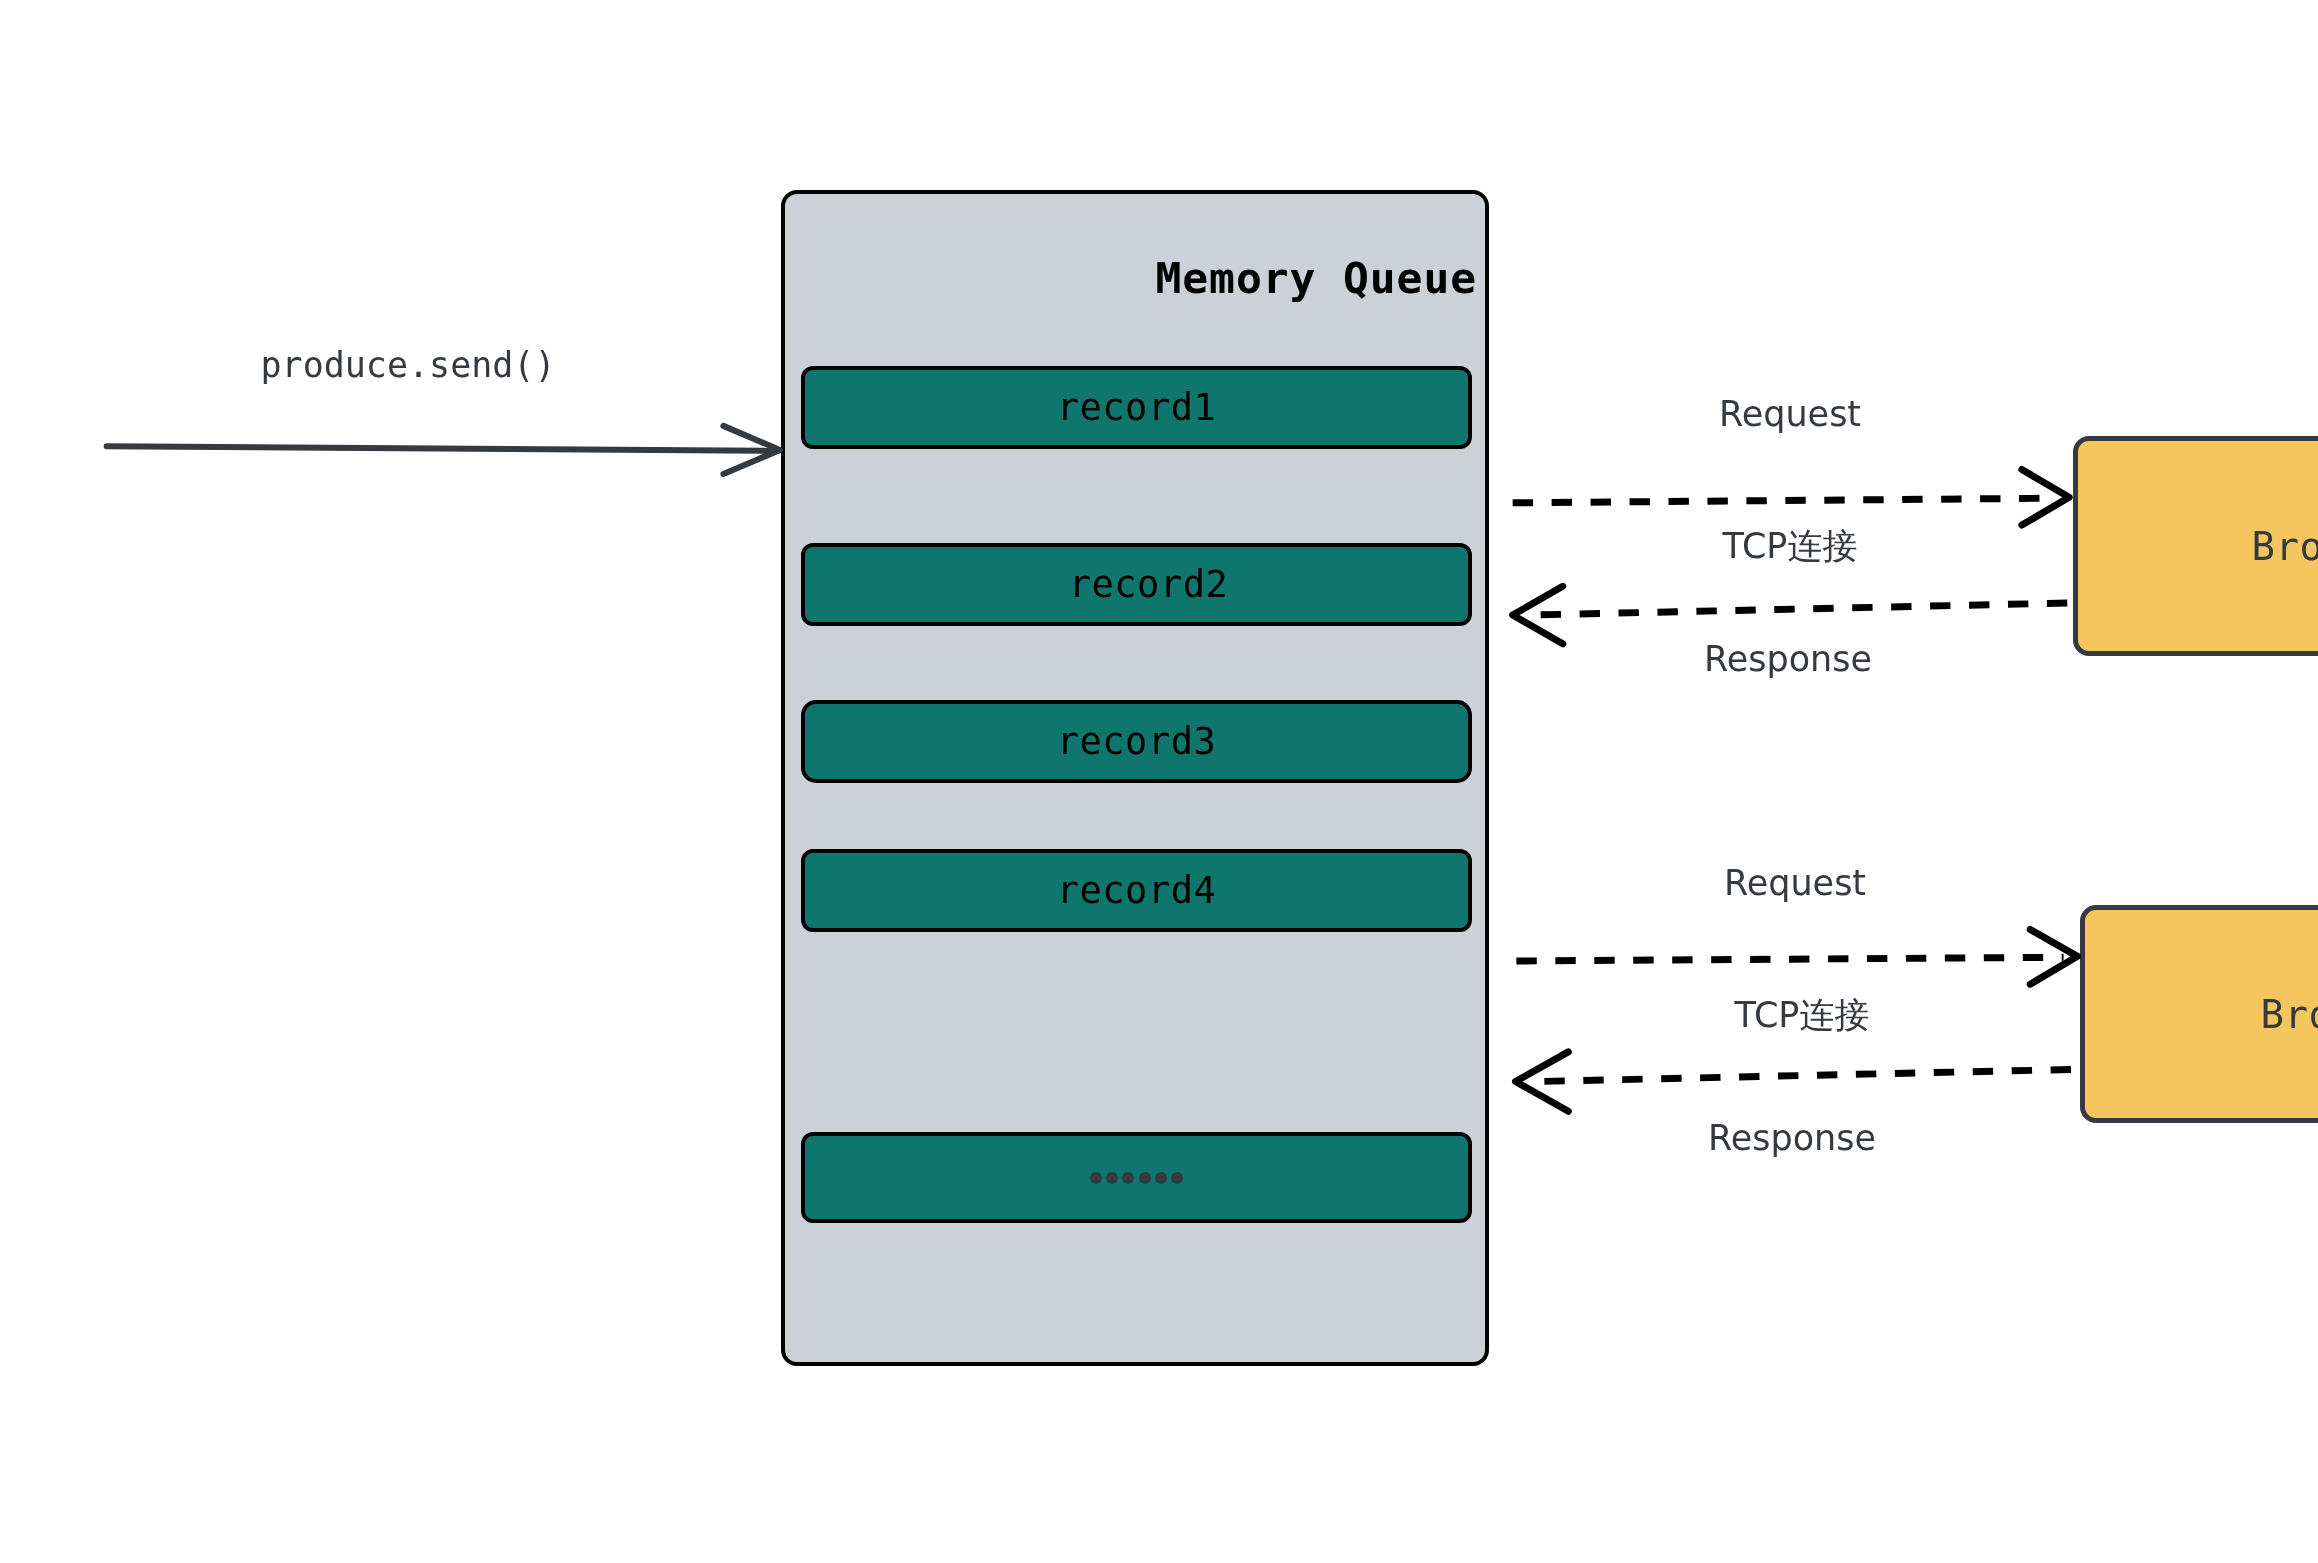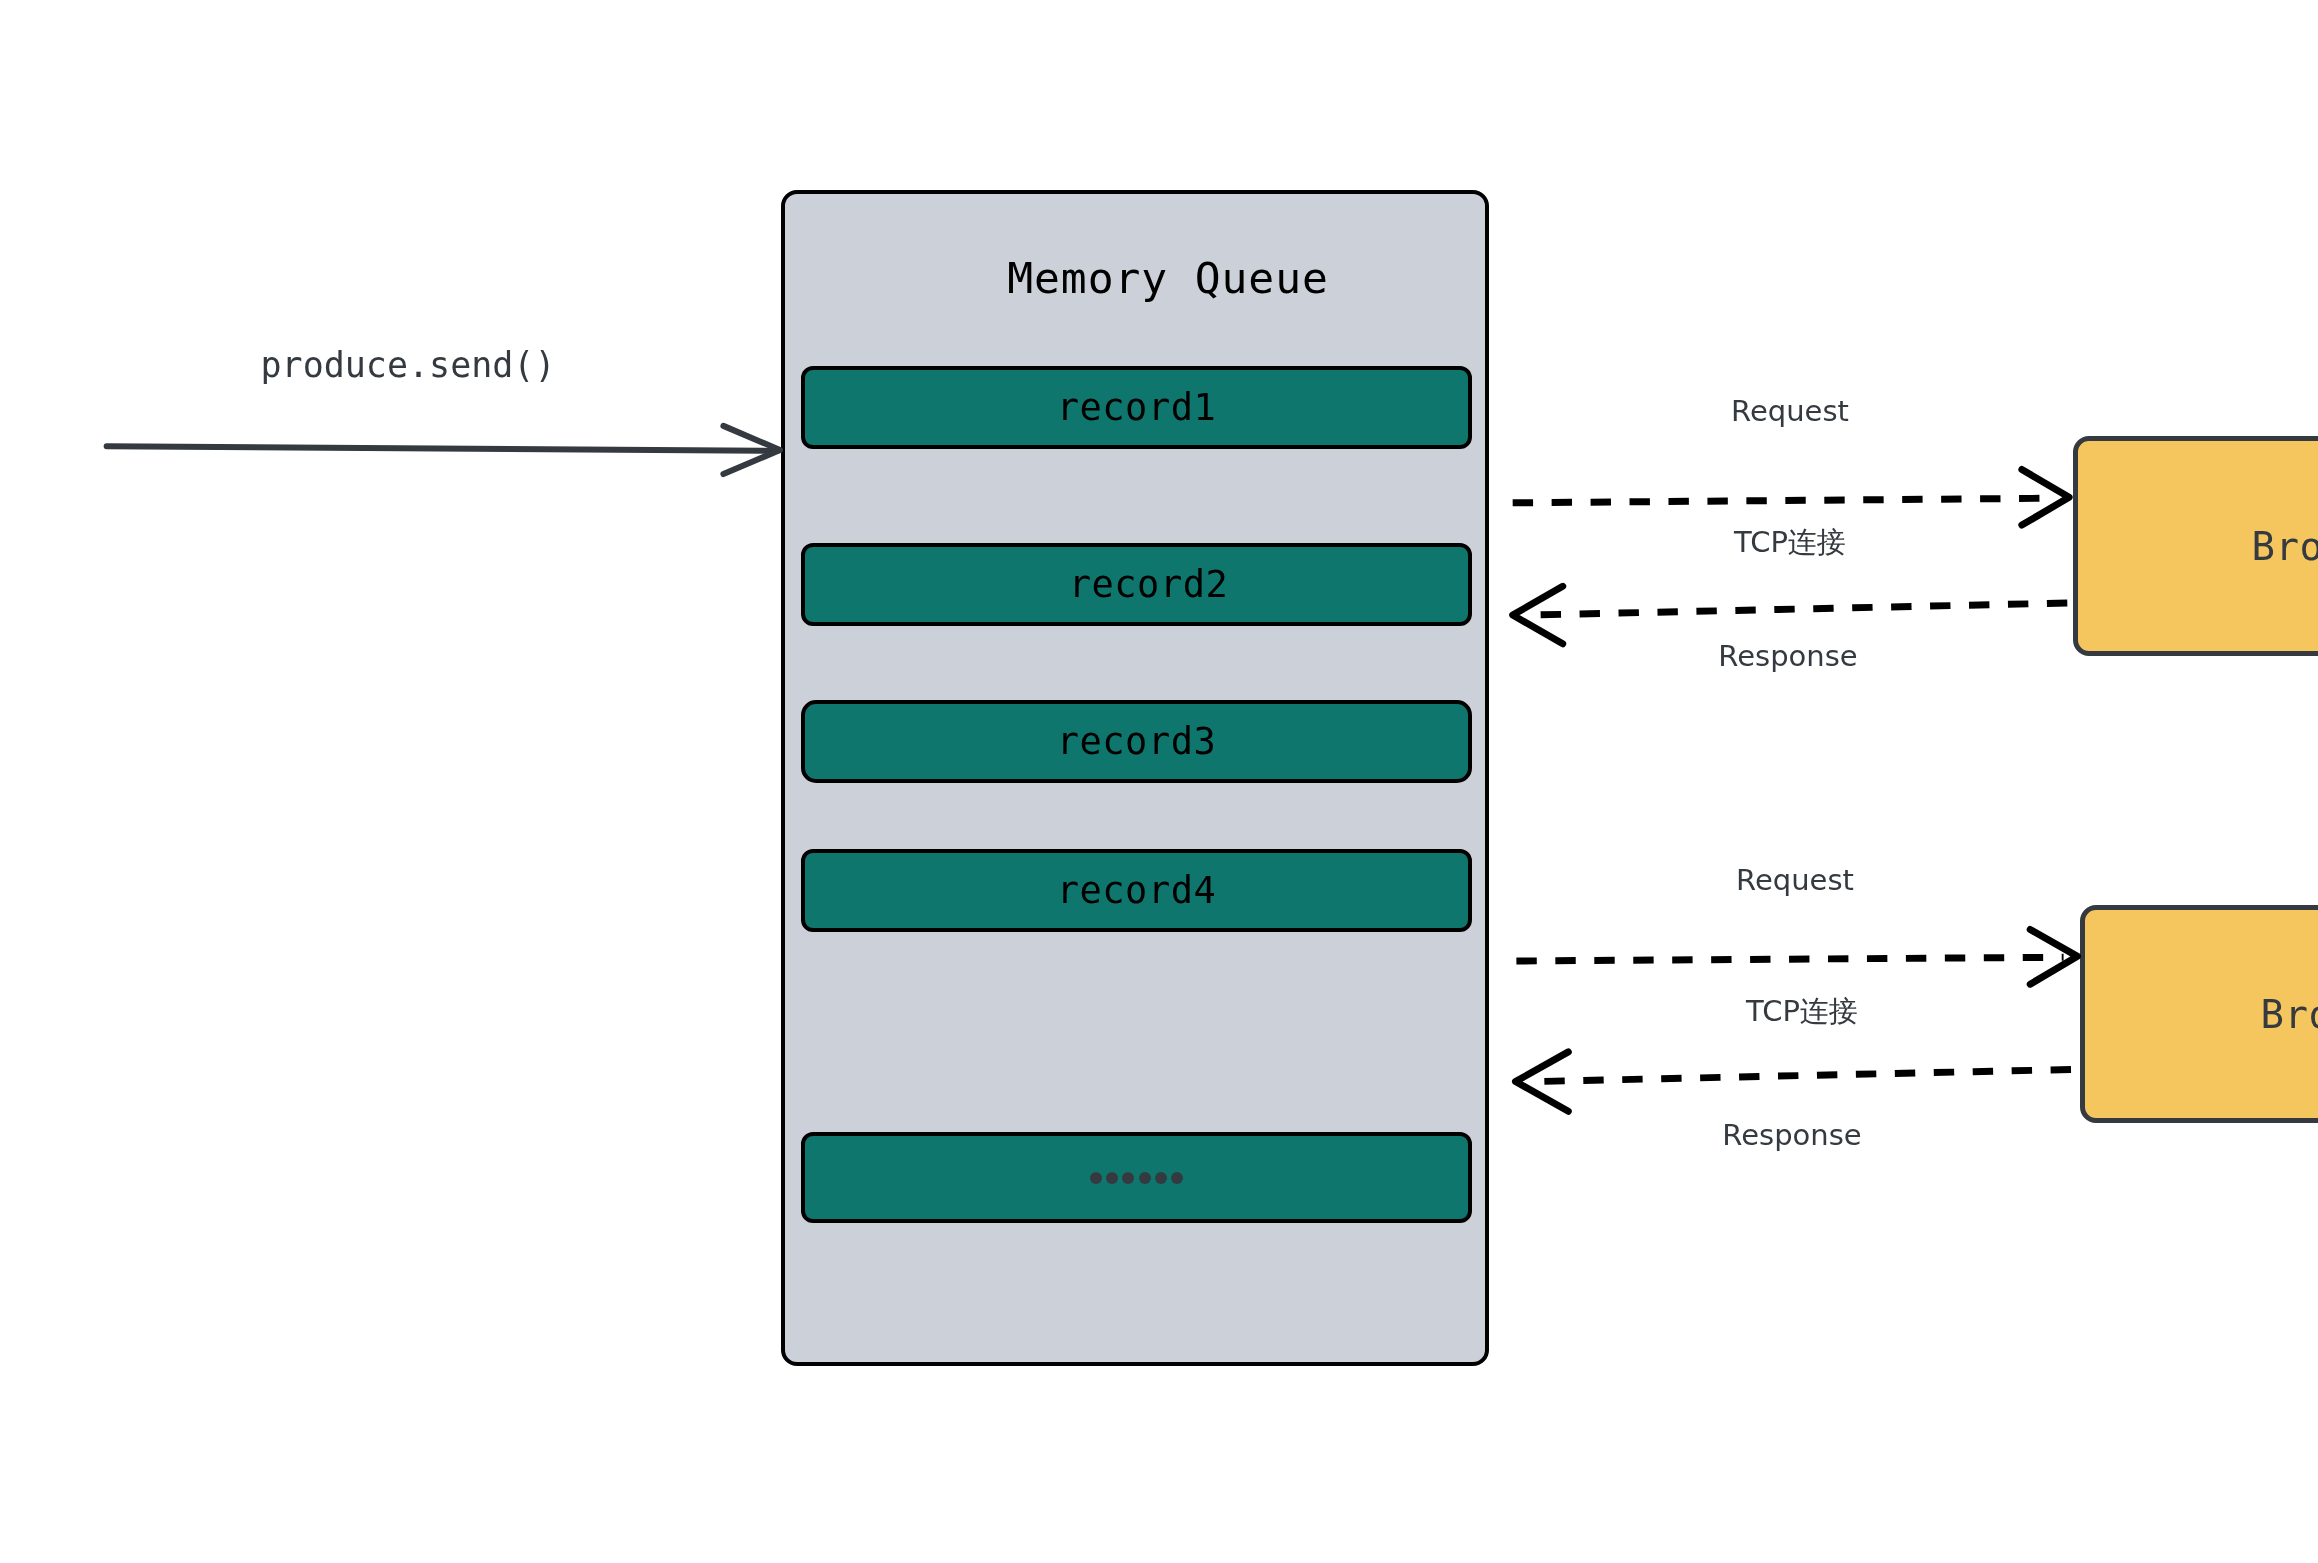--- a/index.html
+++ b/index.html
@@ -7,23 +7,23 @@
        font-family:"DejaVu Sans",sans-serif;}
   .canvas{position:absolute;left:0;top:0;width:2723px;height:1564px;background:#fff;}
 
   
   .queue-box{
     position:absolute;left:781px;top:190px;width:708px;height:1176px;
     background:#ccd1d9;border:4.2px solid #000000;border-radius:16px;
     box-sizing:border-box;
   }
   .queue-title{
-    position:absolute;left:814px;top:253px;width:708px;
-    text-align:center;color:#000;font-size:43px;letter-spacing:0.9px;
-    font-family:"DejaVu Sans Mono",monospace;font-weight:400;
+    position:absolute;left:769px;top:253px;width:708px;
+    text-align:right;color:#000;font-size:43px;letter-spacing:0.9px;
+    font-family:"DejaVu Sans Mono",monospace;font-weight:700;
   }
 
   
   .record{
     position:absolute;left:801px;width:671px;height:83px;
     background:#0f766e;border:4.2px solid #000000;border-radius:12px;
     box-sizing:border-box;display:flex;align-items:center;justify-content:center;
     color:#000;font-size:37px;letter-spacing:0.5px;
     font-family:"DejaVu Sans Mono",monospace;font-weight:500;
   }
@@ -42,21 +42,21 @@
     box-sizing:border-box;display:flex;align-items:center;justify-content:center;
     color:#343a40;font-size:39px;letter-spacing:0.5px;
     font-family:"DejaVu Sans Mono",monospace;font-weight:500;
   }
   .broker1{left:2073px;top:436px;width:525px;height:220px;}
   .broker2{left:2080px;top:905px;width:529px;height:218px;}
 
   
   .lbl{
     position:absolute;color:#343a40;white-space:nowrap;
-    font-family:"DejaVu Sans",sans-serif;font-size:29px;font-weight:400;
+    font-family:"DejaVu Sans",sans-serif;font-size:35px;font-weight:400;
     transform:translateX(-50%);
   }
   .lbl-mono{
     position:absolute;color:#343a40;white-space:nowrap;
     font-family:"DejaVu Sans Mono",monospace;font-size:35px;font-weight:400;
     transform:translateX(-50%);
   }
 
   
   .arrows{position:absolute;left:0;top:0;width:2723px;height:1564px;pointer-events:none;}

